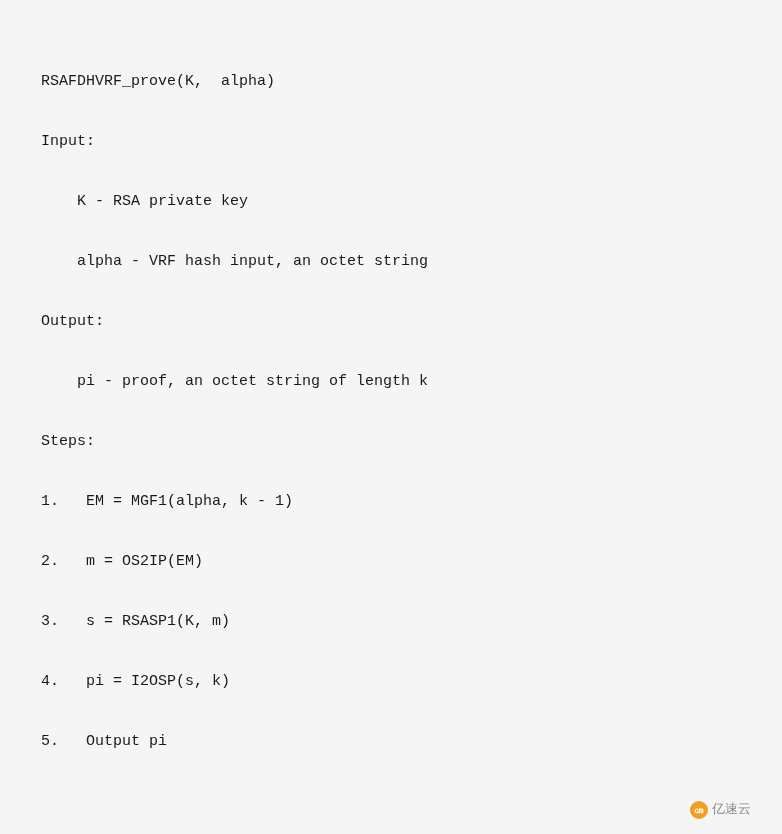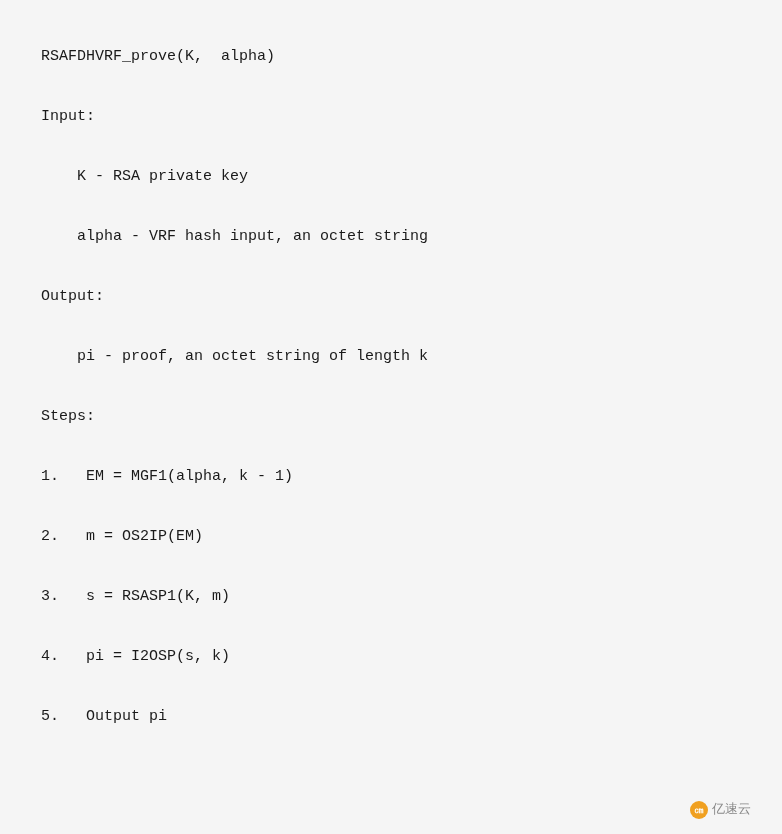--- a/index.html
+++ b/index.html
@@ -15,21 +15,21 @@
       display: flex;
       align-items: flex-start;
       justify-content: center;
       padding: 0;
     }
 
     .code-container {
       width: 756px;
       min-height: 834px;
       background-color: #f5f5f5;
-      padding: 12px 28px 40px 28px;
+      padding: 37px 28px 40px 28px;
       position: relative;
       font-family: 'Courier New', Courier, monospace;
       font-size: 15px;
       line-height: 1.6;
       color: #222;
     }
 
     .code-block {
       white-space: pre;
       font-family: 'Courier New', Courier, monospace;

